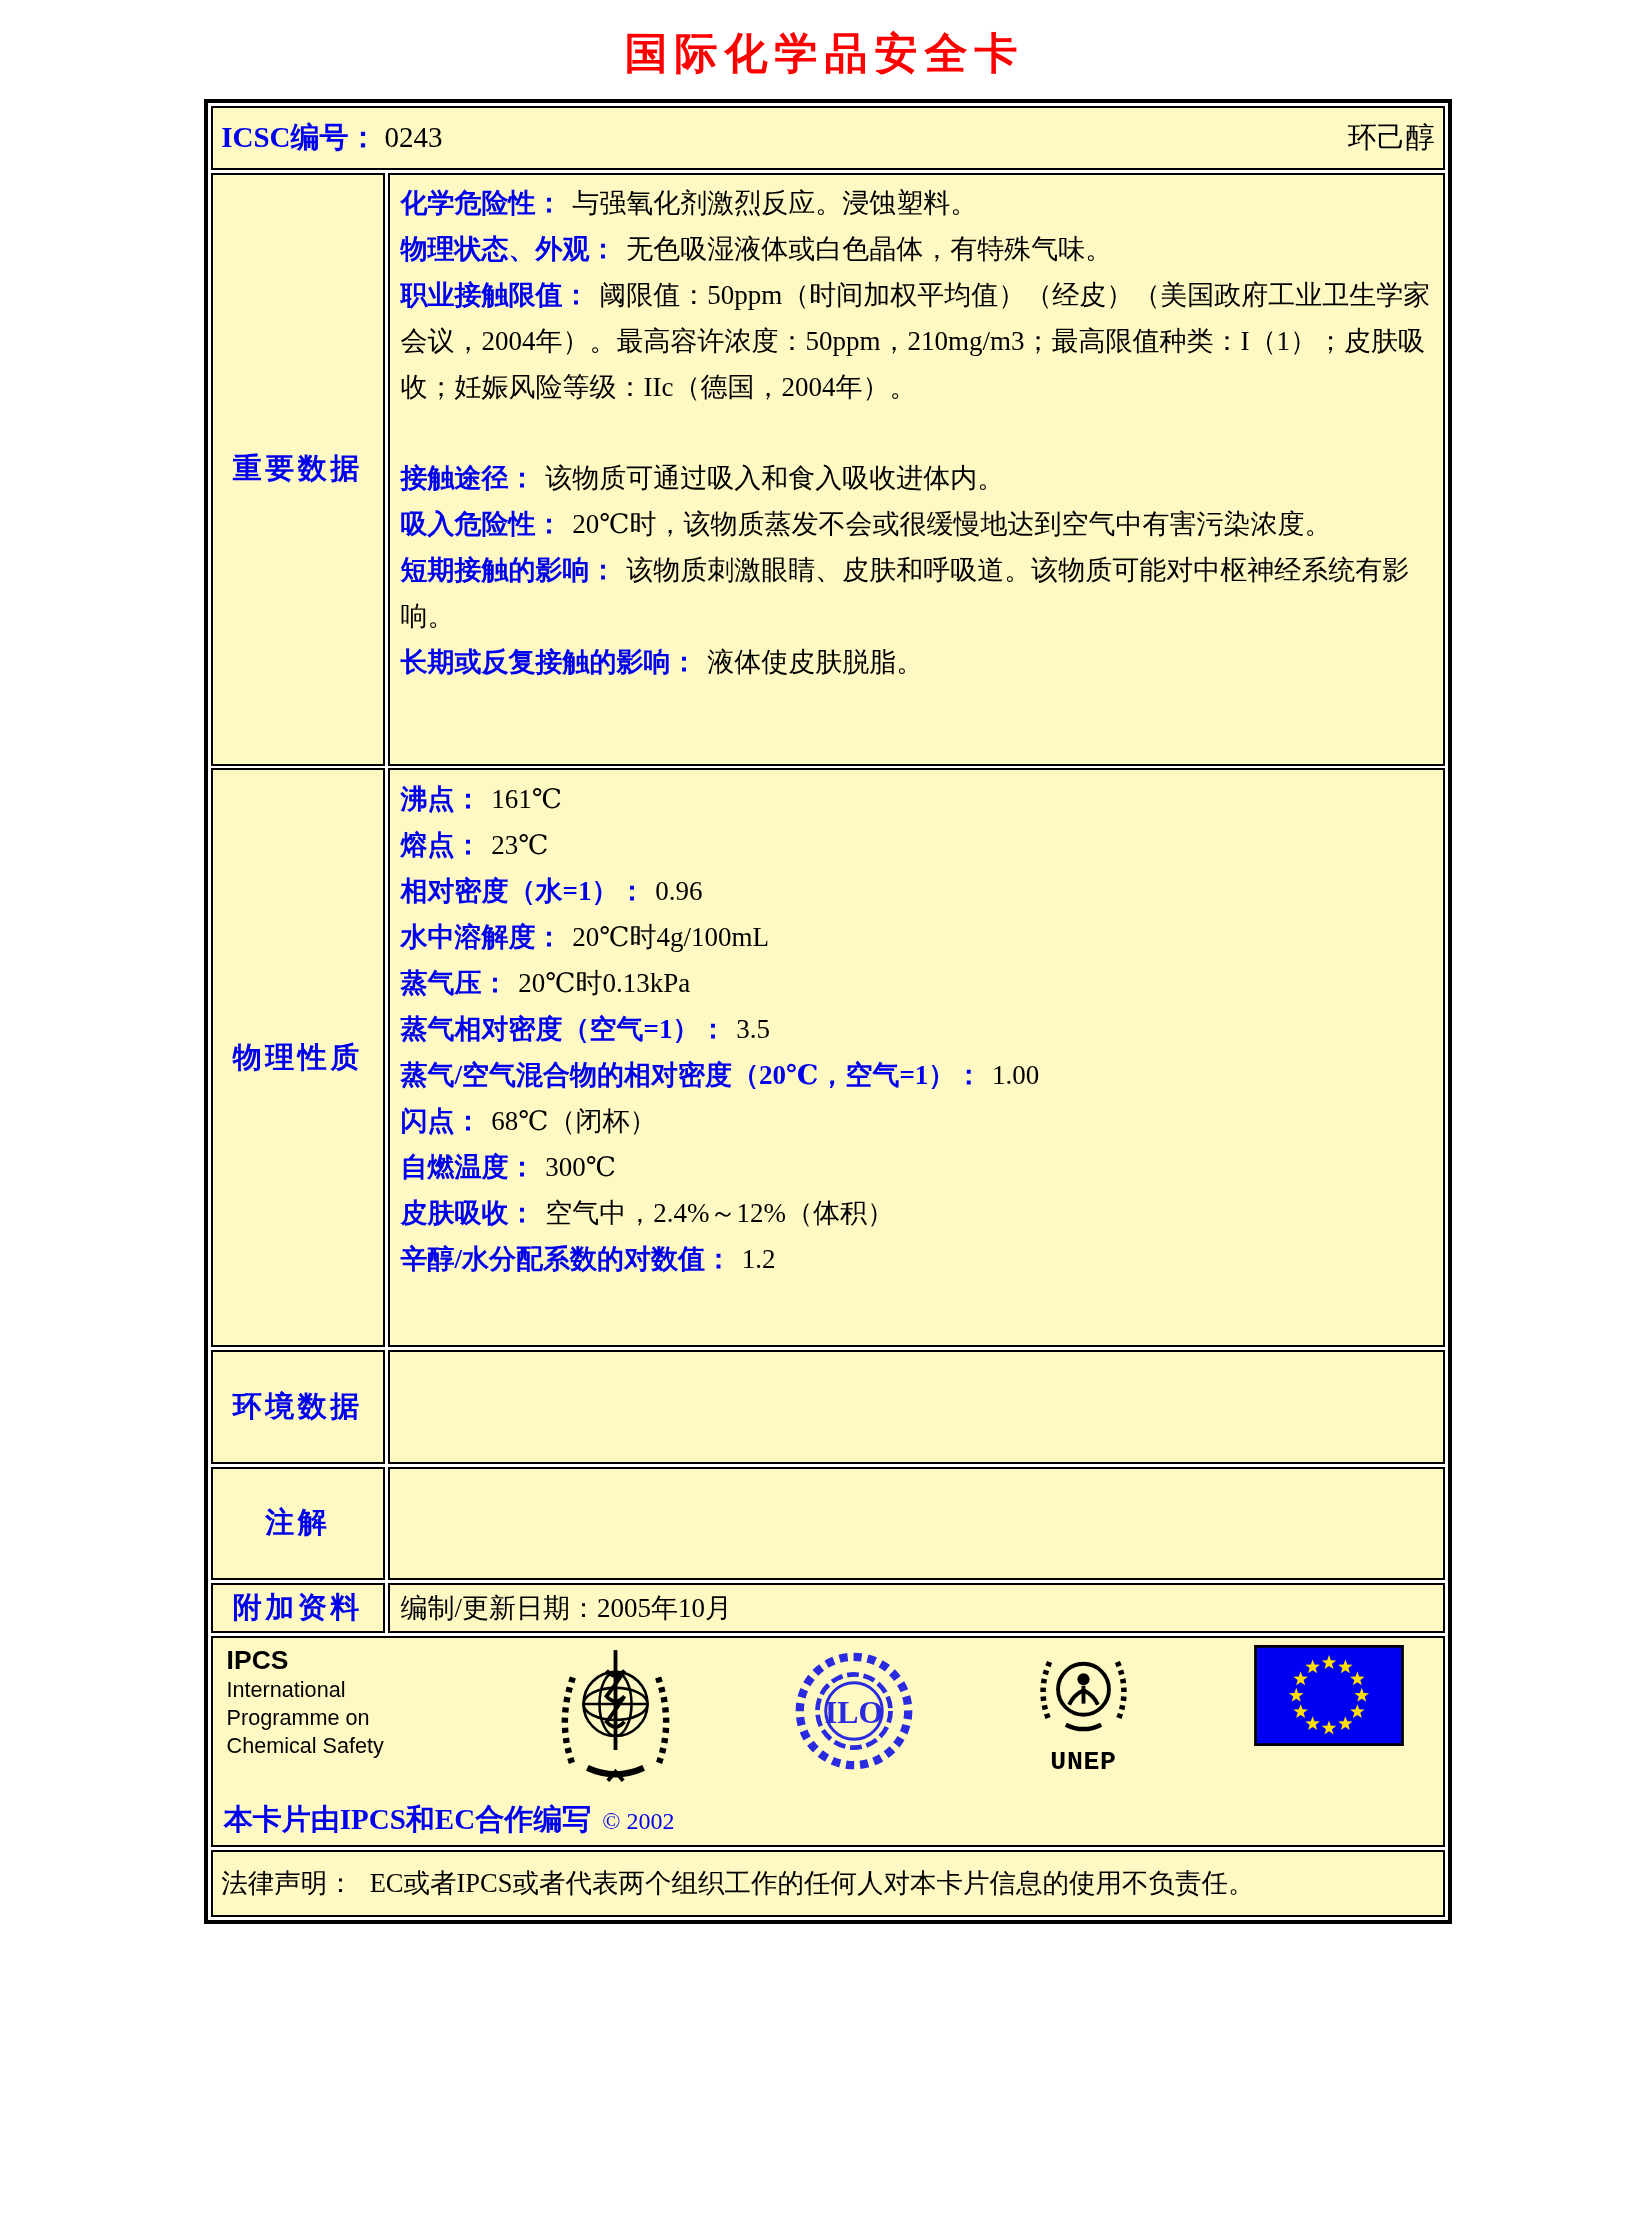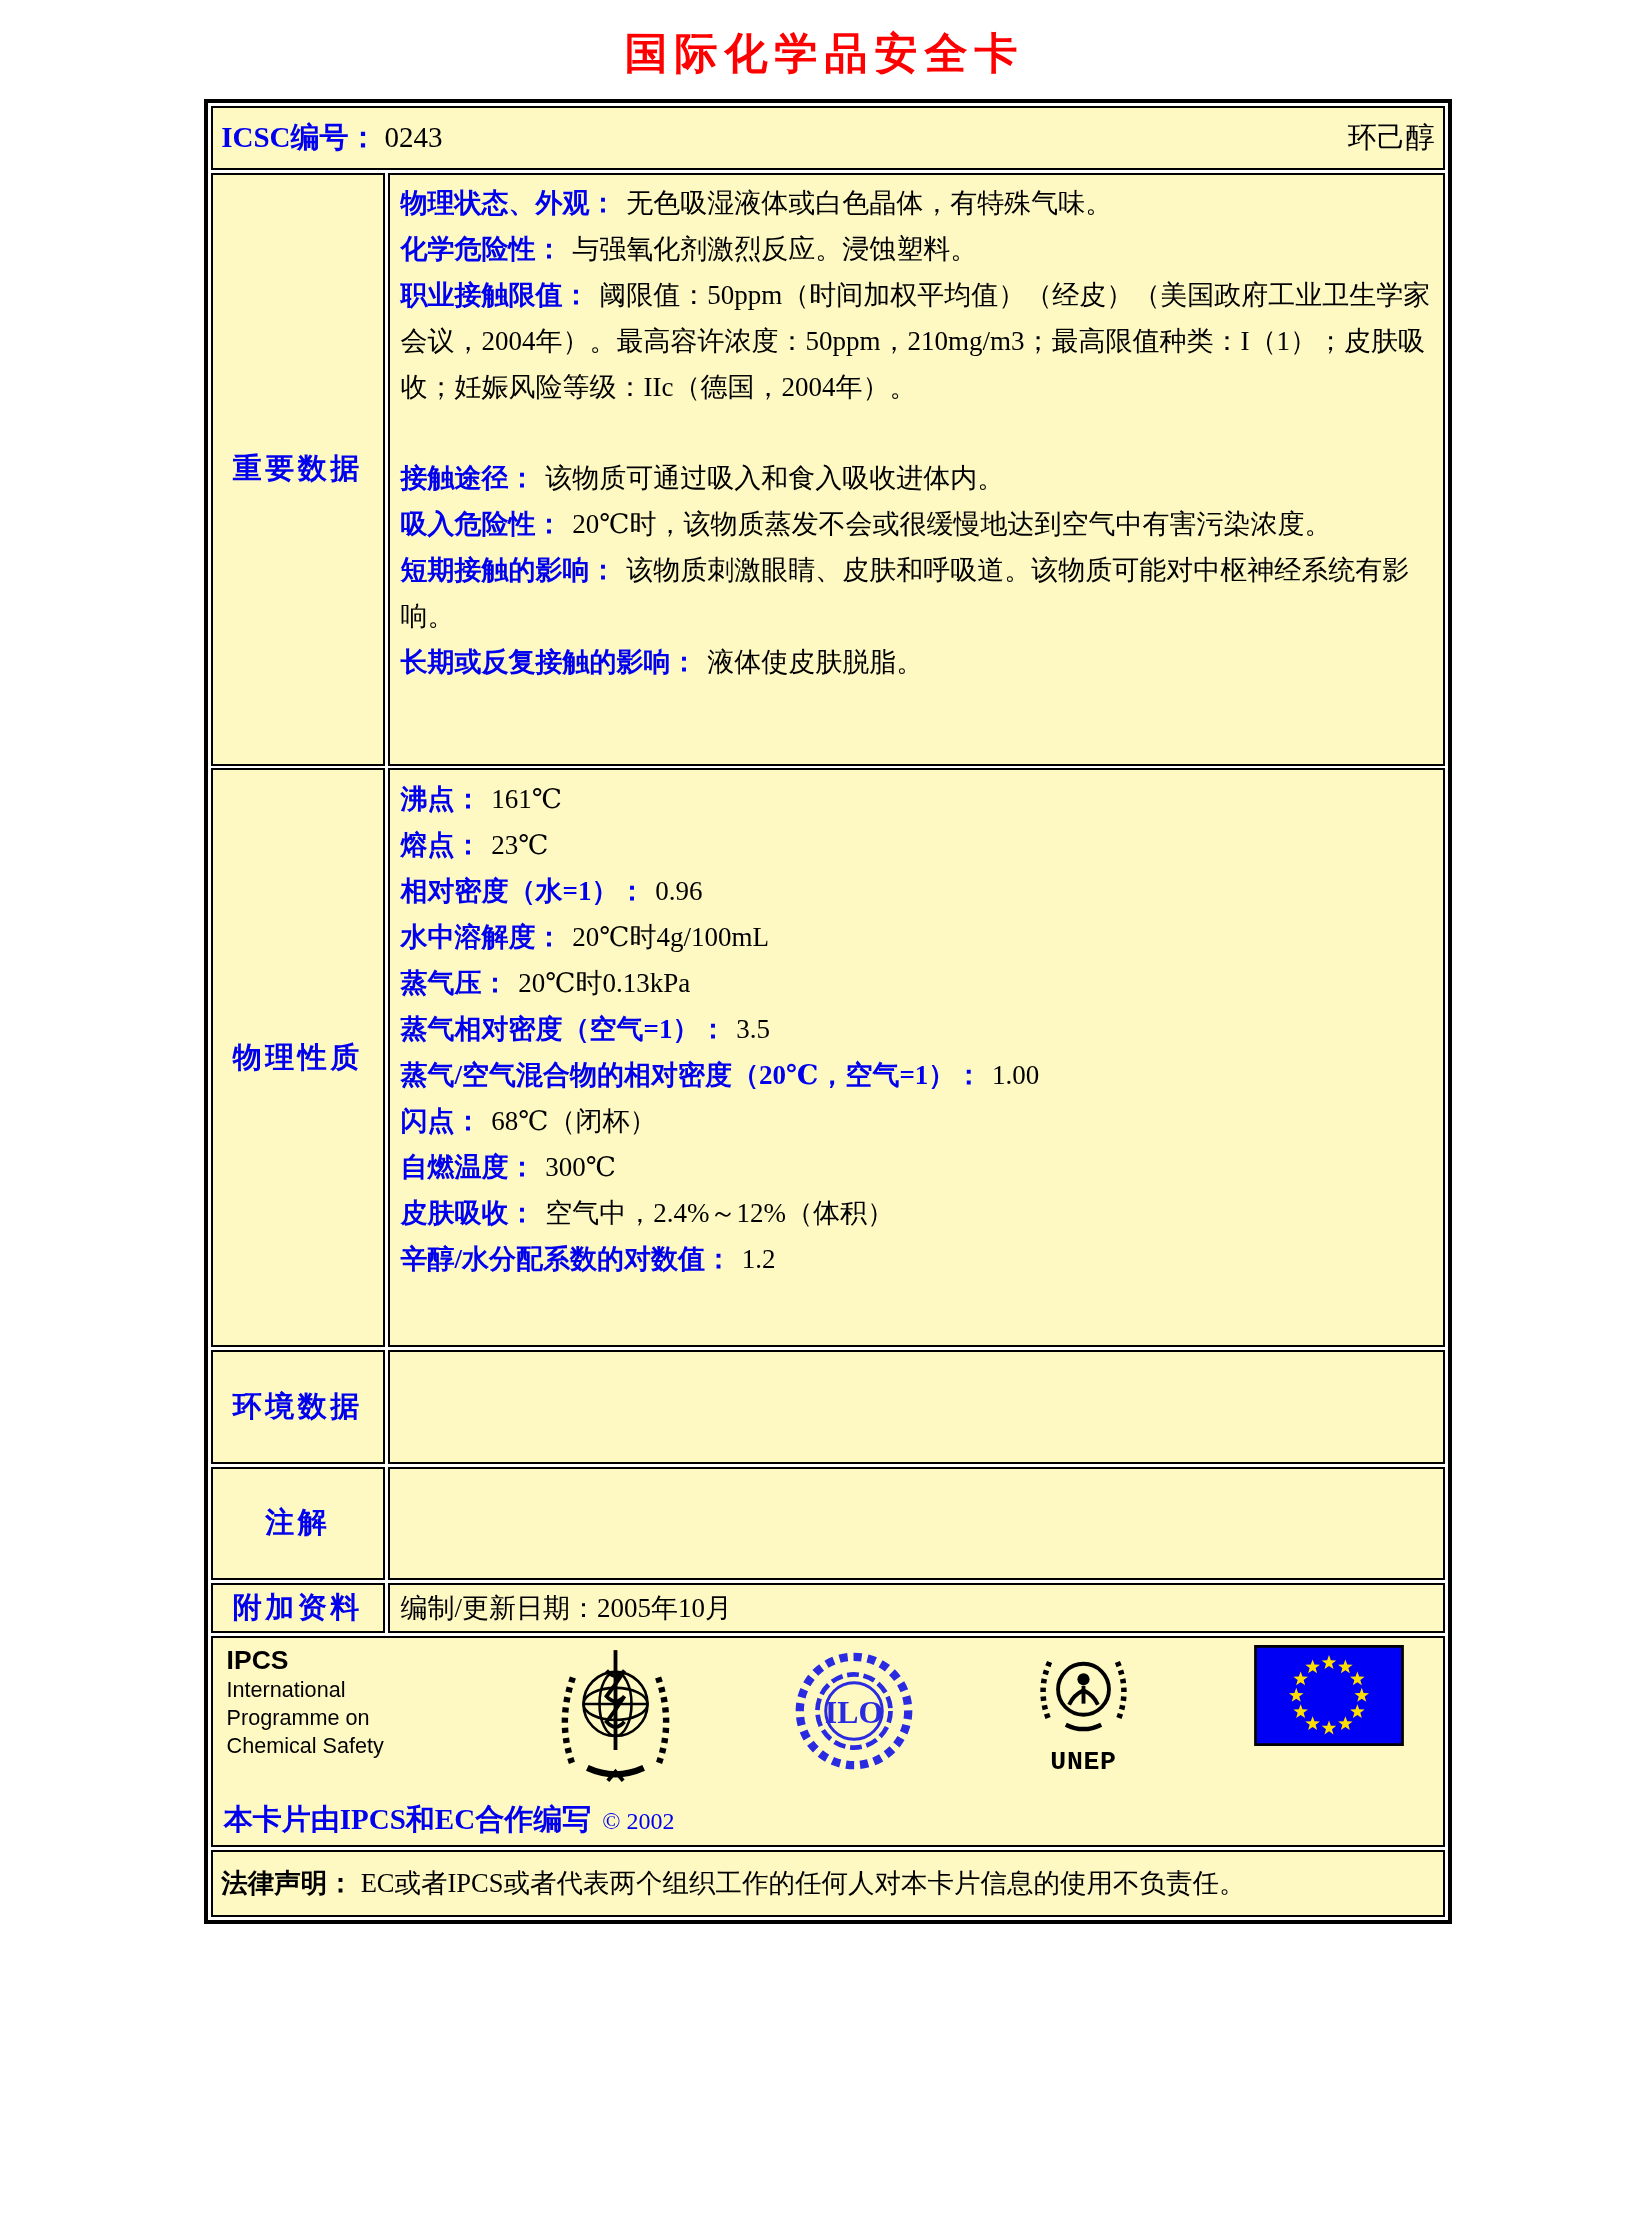--- a/index.html
+++ b/index.html
@@ -91,21 +91,21 @@
   .caption-line { margin-top: 7px; }
   .caption-main { color: #0000ee; font-weight: bold; font-size: 29px; }
   .caption-copy { color: #0000ee; font-size: 24px; margin-left: 11px; }
 
   
   .legal-cell {
     flex: 1; min-height: 67px;
     display: flex; align-items: center;
     padding: 0 8.4px; font-size: 26.5px;
   }
-  .legal-lbl { font-weight: bold; margin-right: 7px; white-space: nowrap; }
+  .legal-lbl { font-weight: normal; margin-right: 16px; white-space: nowrap; }
 </style>
 </head>
 <body>
 
 <div class="page">
 
   <h1 class="doc-title">国际化学品安全卡</h1>
 
   <div class="card">
 
@@ -115,23 +115,23 @@
           <span class="icsc-label">ICSC编号：</span><span class="icsc-value">0243</span>
         </div>
         <div class="chem-name">环己醇</div>
       </div>
     </div>
 
     <div class="row row-important">
       <div class="cell label-cell">重要数据</div>
       <div class="cell content-cell">
 
+          <div class="line"><span class="lbl">化学危险性：</span><span class="txt">与强氧化剂激烈反应。浸蚀塑料。</span></div>
+
           <div class="line"><span class="lbl">物理状态、外观：</span><span class="txt">无色吸湿液体或白色晶体，有特殊气味。</span></div>
-
-          <div class="line"><span class="lbl">化学危险性：</span><span class="txt">与强氧化剂激烈反应。浸蚀塑料。</span></div>
 
           <div class="line"><span class="lbl">职业接触限值：</span><span class="txt">阈限值：50ppm（时间加权平均值）（经皮）（美国政府工业卫生学家会议，2004年）。最高容许浓度：50ppm，210mg/m3；最高限值种类：I（1）；皮肤吸收；妊娠风险等级：IIc（德国，2004年）。</span></div>
 
           <div class="line gap-before"><span class="lbl">接触途径：</span><span class="txt">该物质可通过吸入和食入吸收进体内。</span></div>
 
           <div class="line"><span class="lbl">吸入危险性：</span><span class="txt">20℃时，该物质蒸发不会或很缓慢地达到空气中有害污染浓度。</span></div>
 
           <div class="line"><span class="lbl">短期接触的影响：</span><span class="txt">该物质刺激眼睛、皮肤和呼吸道。该物质可能对中枢神经系统有影响。</span></div>
 
           <div class="line"><span class="lbl">长期或反复接触的影响：</span><span class="txt">液体使皮肤脱脂。</span></div>

